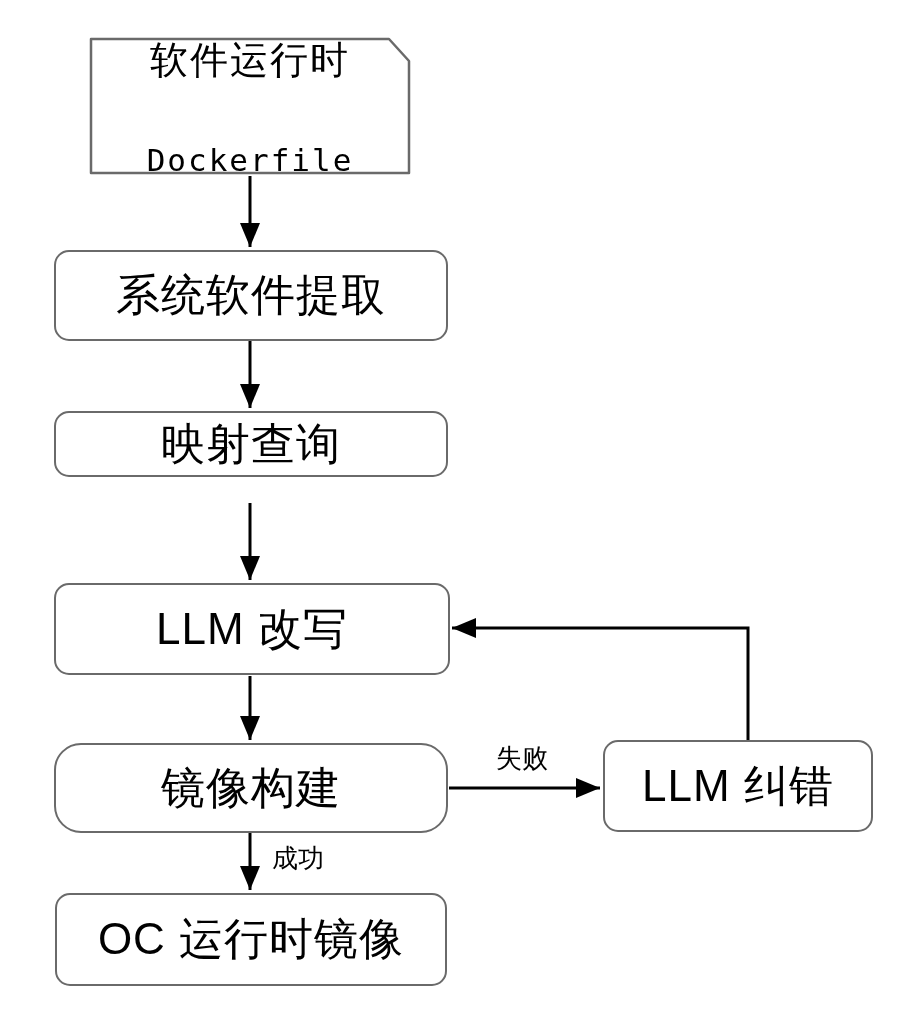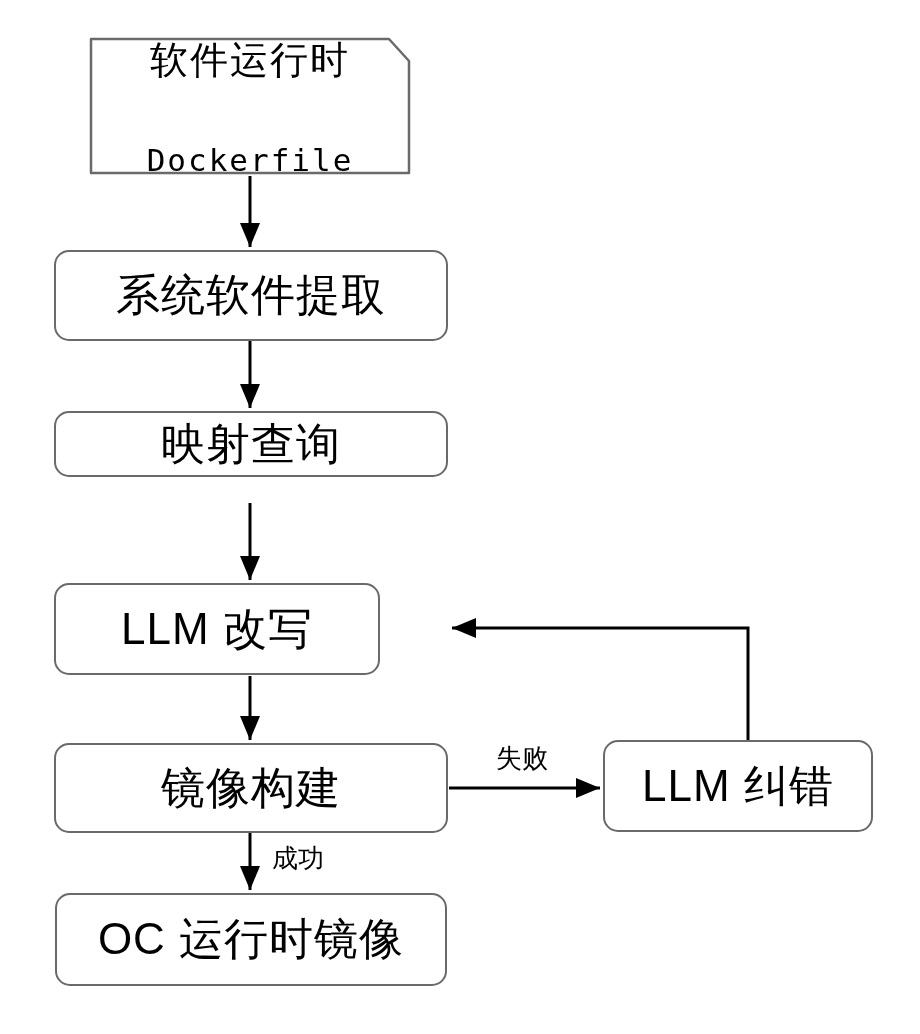--- a/index.html
+++ b/index.html
@@ -112,25 +112,25 @@
   </div>
 
   <div class="node rounded" style="left:54px;top:250px;width:394px;height:91px;">
     <span class="node-label">系统软件提取</span>
   </div>
 
   <div class="node rounded" style="left:54px;top:411px;width:394px;height:66px;">
     <span class="node-label">映射查询</span>
   </div>
 
-  <div class="node rounded" style="left:54px;top:583px;width:326px;height:92px;text-align:right;">
+  <div class="node rounded" style="left:54px;top:583px;width:396px;height:92px;text-align:right;">
     <span class="node-label">LLM 改写</span>
   </div>
 
-  <div class="node rounded" style="left:54px;top:743px;width:394px;height:90px;">
+  <div class="node rounded" style="left:54px;top:743px;width:394px;height:90px;border-radius:27px;">
     <span class="node-label">镜像构建</span>
   </div>
 
   <div class="node rounded" style="left:603px;top:740px;width:270px;height:92px;">
     <span class="node-label">LLM 纠错</span>
   </div>
 
   <div class="node rounded" style="left:55px;top:893px;width:392px;height:93px;text-align:right;">
     <span class="node-label">OC 运行时镜像</span>
   </div>

